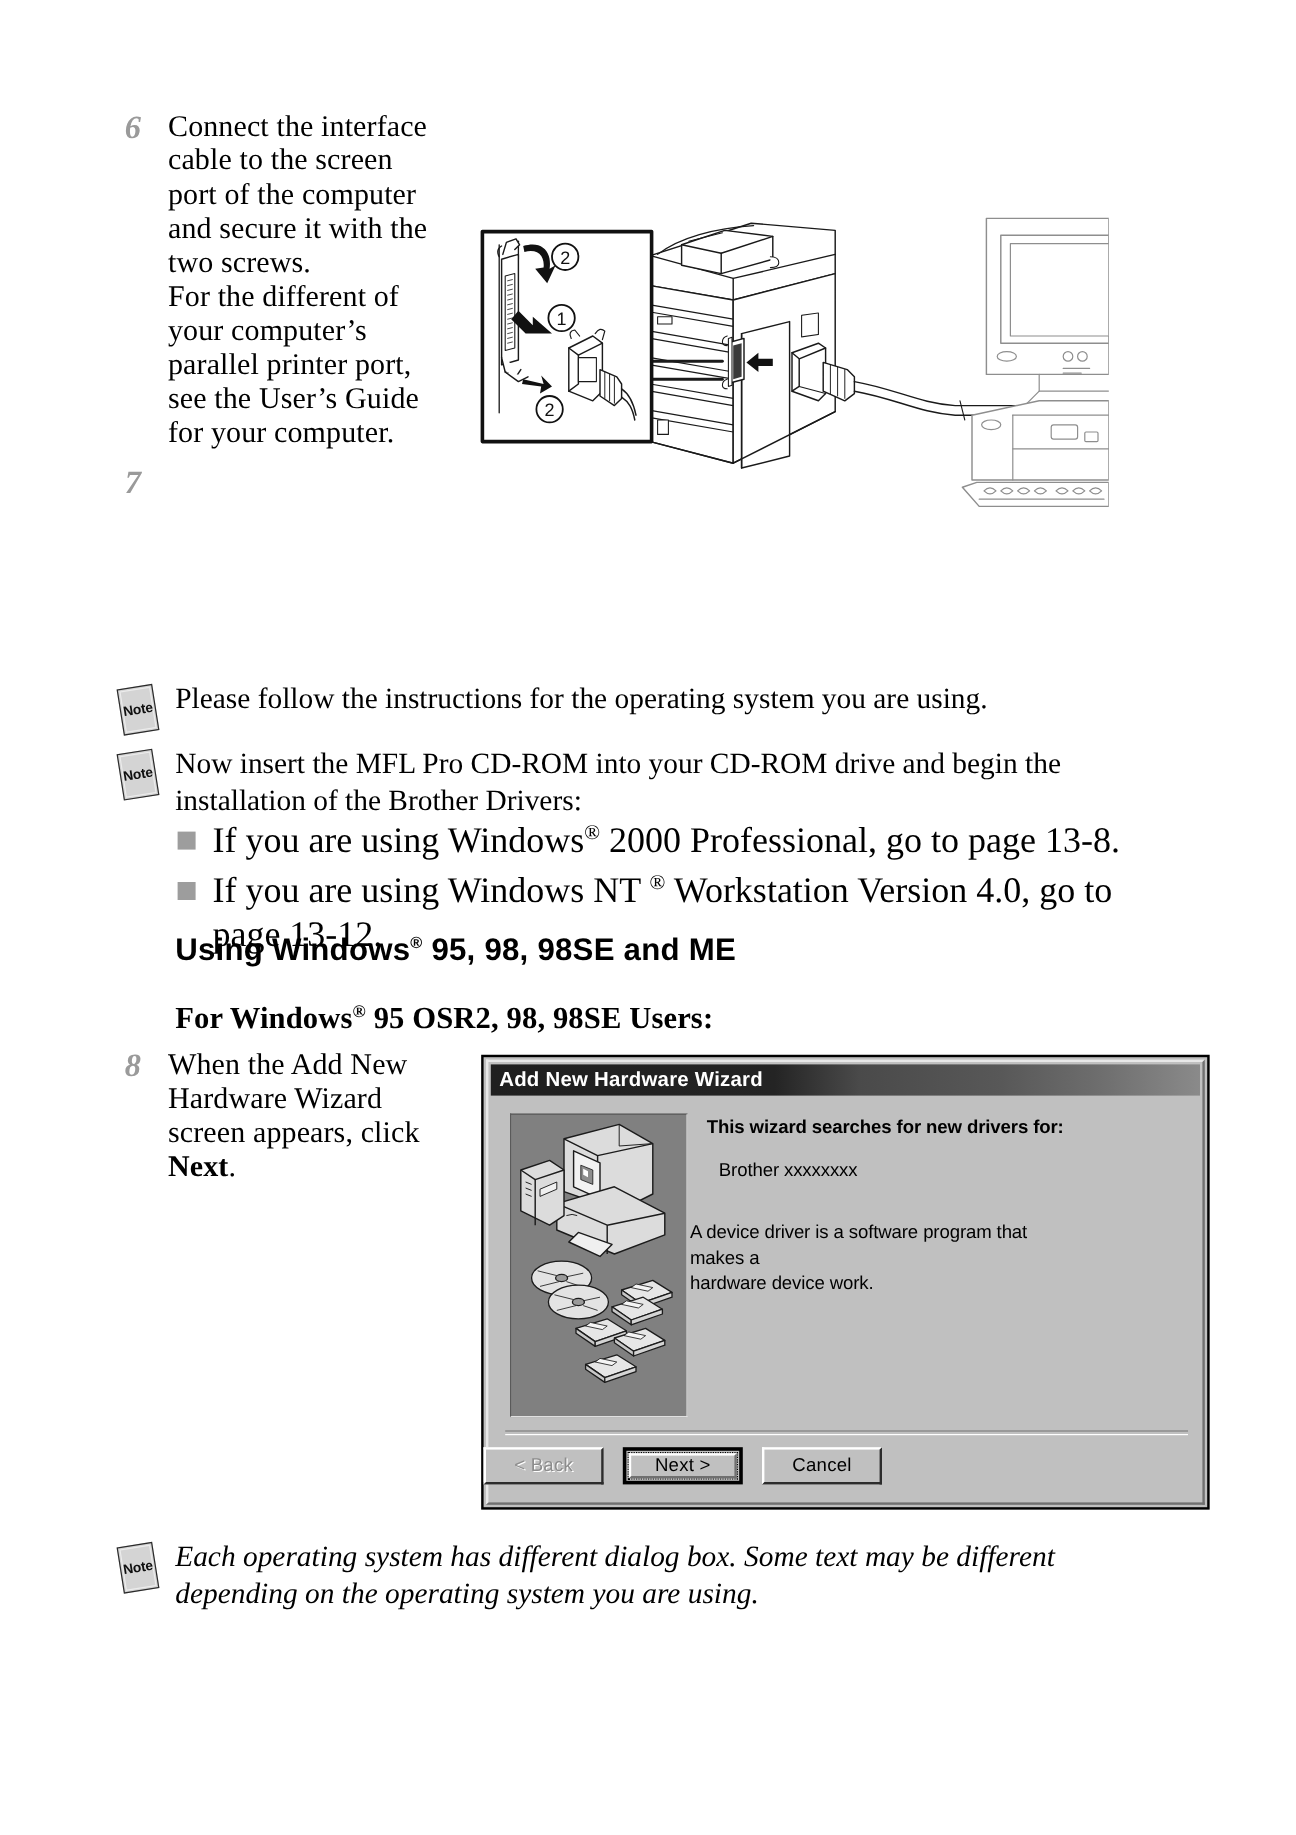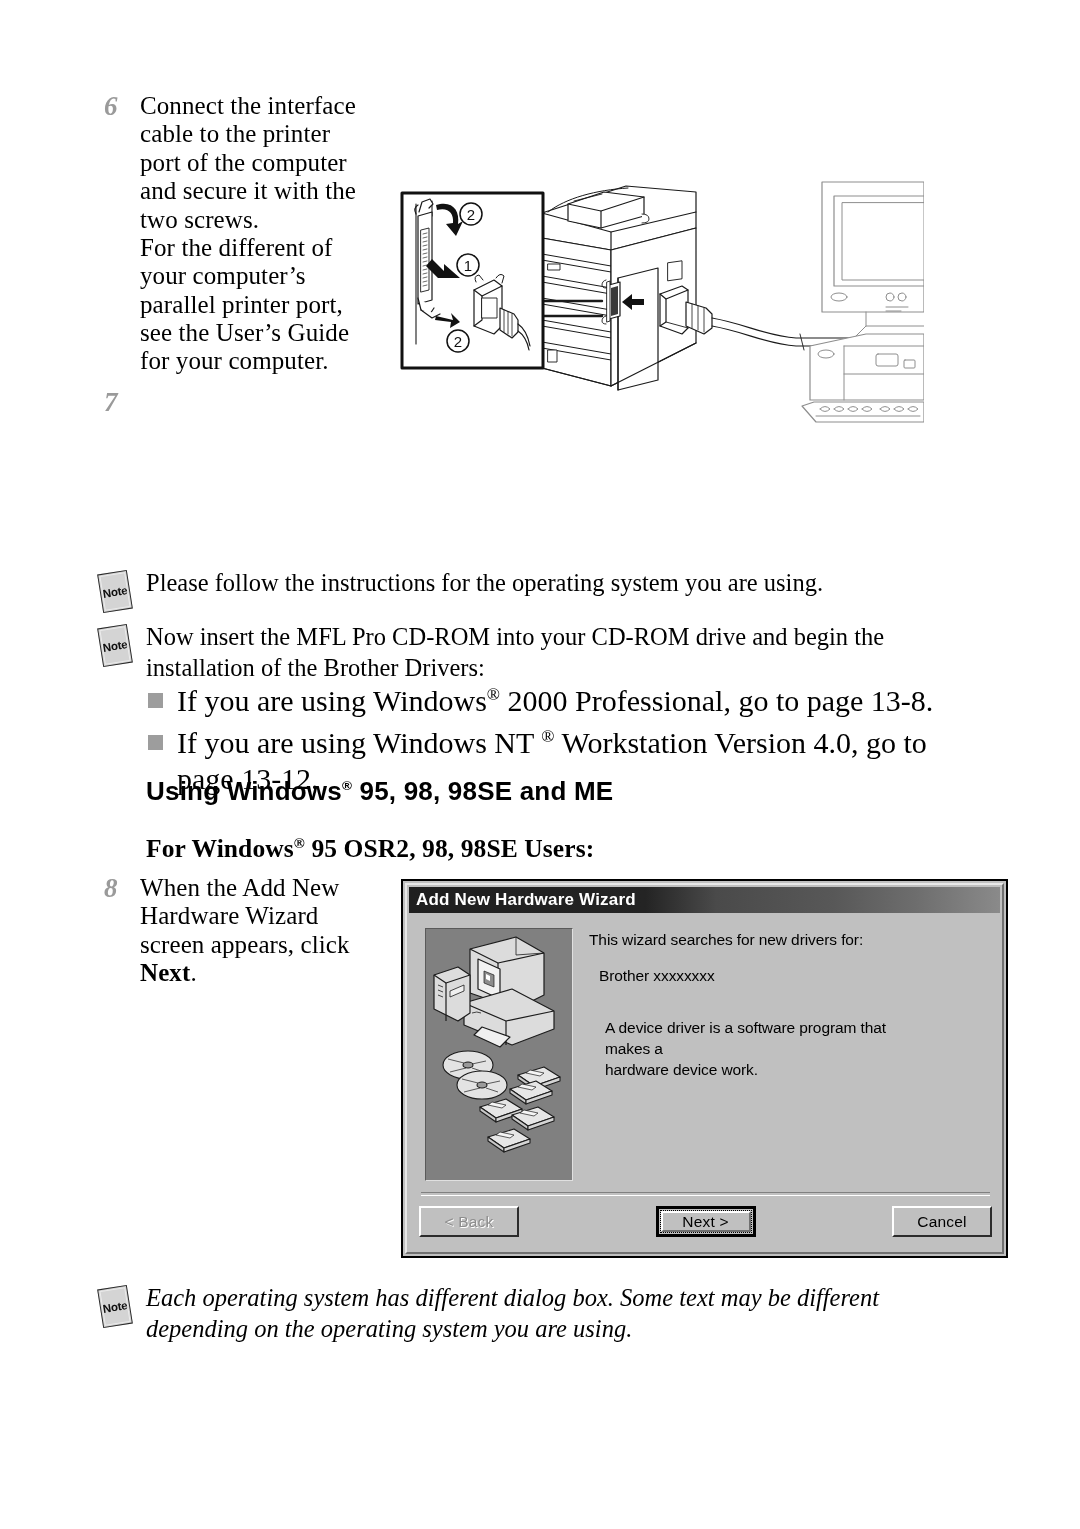--- a/index.html
+++ b/index.html
@@ -116,31 +116,31 @@
     border-top:1.5px solid #5a5a5a;border-left:1.5px solid #5a5a5a;
     border-right:1.5px solid #e0e0e0;border-bottom:1.5px solid #e0e0e0;
     box-sizing:border-box;overflow:hidden;
   }
   #wiz-pic svg{display:block;}
   .wiz-txt{
     position:absolute;
     font-family:"Liberation Sans", sans-serif;font-size:15.5px;color:#000;
     line-height:1.35;letter-spacing:-.1px;
   }
-  #wt1{left:186px;top:49px;width:300px;}
+  #wt1{left:186px;top:49px;width:300px;font-weight:bold;}
   #wt2{left:196px;top:85px;width:300px;}
-  #wt3{left:202px;top:137px;width:290px;}
+  #wt3{left:172px;top:137px;width:290px;}
 
   #wiz-sep{
     position:absolute;left:18px;top:311px;right:16px;height:2px;
     border-top:1.5px solid #808080;border-bottom:1.5px solid #ffffff;
   }
   #wiz-buttons{
-    position:absolute;left:16px;top:325px;right:14px;height:44px;
-    display:flex;justify-content:space-between;align-items:flex-start;gap:16px;
+    position:absolute;left:0;top:325px;right:14px;height:44px;
+    display:flex;justify-content:flex-start;align-items:flex-start;gap:16px;
   }
   .wbtn{
     width:100px;height:31px;background:#c0c0c0;position:relative;
     border-top:2px solid #ffffff;border-left:2px solid #ffffff;
     border-right:2px solid #2c2c2c;border-bottom:2px solid #2c2c2c;
     box-sizing:border-box;
     display:flex;align-items:center;justify-content:center;
     font-family:"Liberation Sans", sans-serif;font-size:15.5px;color:#000;
     letter-spacing:.2px;
   }
@@ -164,21 +164,21 @@
 </style>
 </head>
 <body>
 
 <div class="page">
 
   <div class="step" id="step6">
     <div class="step-num">6</div>
     <div class="step-body">
       <div>Connect the interface</div>
-      <div>cable to the printer</div>
+      <div>cable to the screen</div>
       <div>port of the computer</div>
       <div>and secure it with the</div>
       <div>two screws.</div>
       <div>For the different of</div>
       <div>your computer’s</div>
       <div>parallel printer port,</div>
       <div>see the User’s Guide</div>
       <div>for your computer.</div>
     </div>
   </div>

